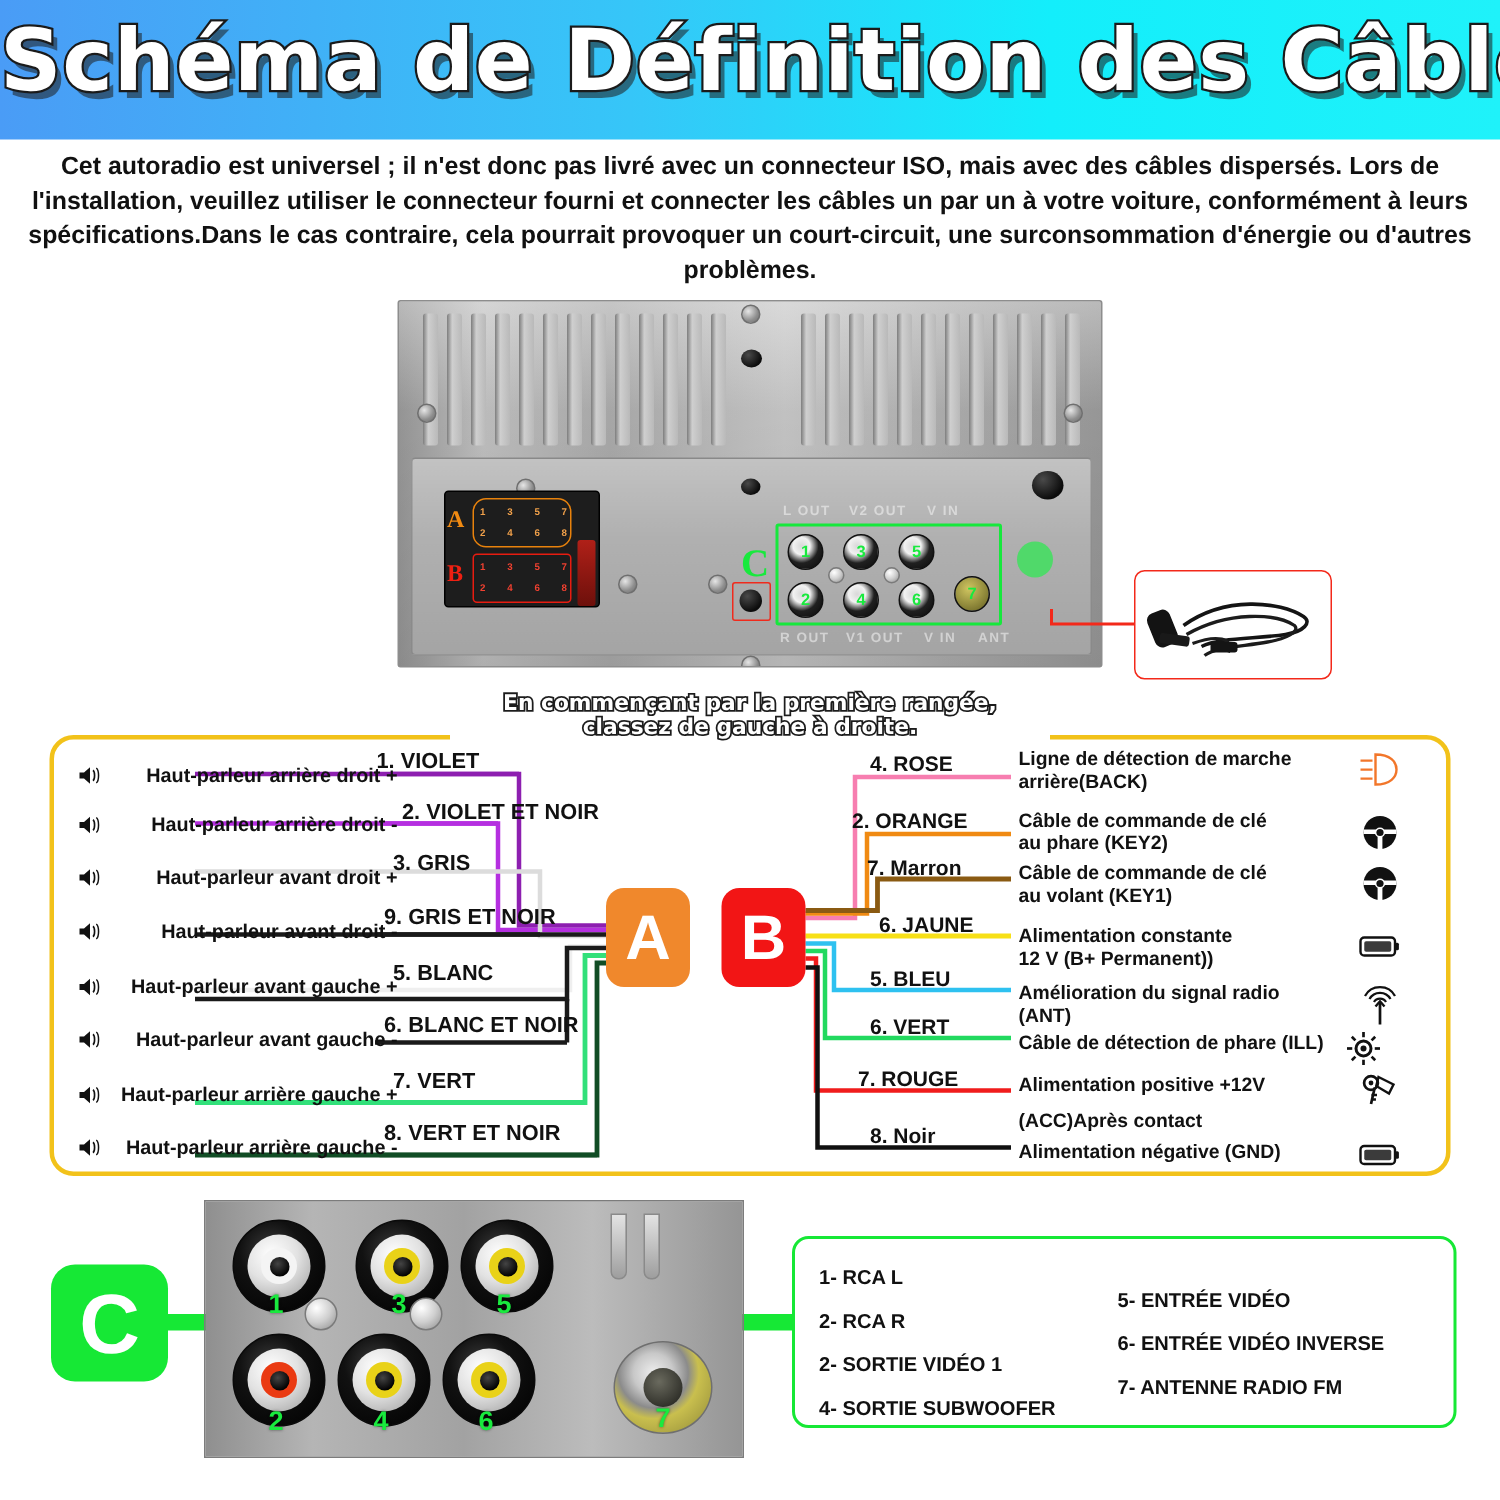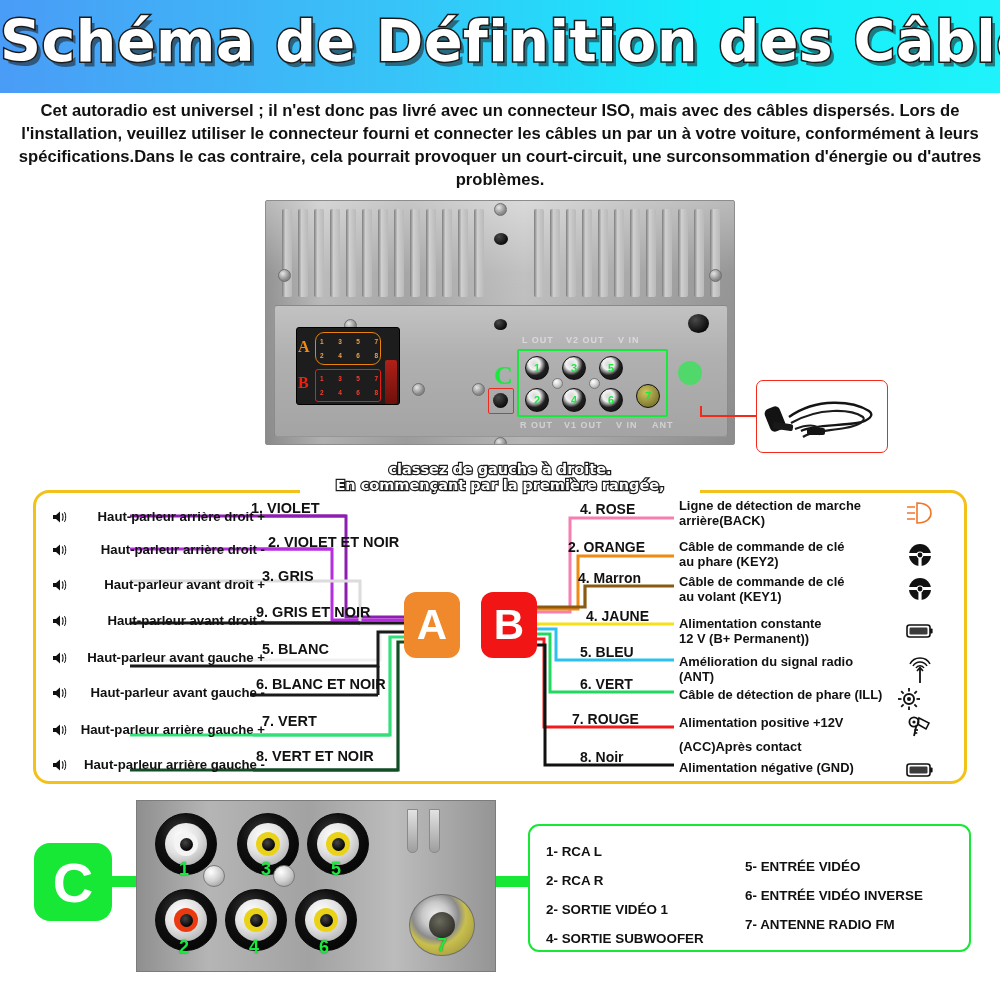--- a/index.html
+++ b/index.html
@@ -394,22 +394,22 @@
     <path d="M34 42 C62 26, 94 28, 106 36 C110 40, 100 45, 88 47 C72 50, 54 50, 46 56" stroke="#1c1c1c" stroke-width="2.2" fill="none"></path>
     <path d="M38 48 C54 42, 66 44, 62 54" stroke="#1c1c1c" stroke-width="2" fill="none"></path>
   </svg>
   <div id="mic-capsule"></div>
   <div id="mic-clip"></div>
   <div id="mic-plug"></div>
 </div>
 
 <div id="caption-gap"></div>
 <div id="mid-caption">
+  <div>En commençant par la première rangée,</div>
   <div>classez de gauche à droite.</div>
-  <div>En commençant par la première rangée,</div>
 </div>
 
 <div id="wire-panel"></div>
 
 <svg width="1000" height="1000" style="position:absolute;left:0;top:0;pointer-events:none">
 
   <path d="M130 516 L346 516 L346 617 L404 617" stroke="#8d1fb0" stroke-width="3" fill="none"></path>
 
   <path d="M130 549 L332 549 L332 620 L404 620" stroke="#b52fe0" stroke-width="3" fill="none"></path>
 
@@ -525,22 +525,22 @@
       <path d="M1 6h3l4-3.5v11L4 10H1z" fill="#111"></path>
       <path d="M10 4.5c1.4 1 1.4 6 0 7" stroke="#111" stroke-width="1.1" fill="none"></path>
       <path d="M12.2 3c2 1.6 2 8.4 0 10" stroke="#111" stroke-width="1" fill="none"></path>
     </svg>
 </div>
 <div class="spk-item" style="top:757px">Haut-parleur arrière gauche -</div>
 <div class="wire-name-left" style="left:256px;top:748px">8. VERT ET NOIR</div>
 
 <div class="wire-name-right" style="left:580px;top:501px">4. ROSE</div>
 <div class="wire-name-right" style="left:568px;top:539px">2. ORANGE</div>
-<div class="wire-name-right" style="left:578px;top:570px">4. Marron</div>
-<div class="wire-name-right" style="left:586px;top:608px">4. JAUNE</div>
+<div class="wire-name-right" style="left:578px;top:570px">7. Marron</div>
+<div class="wire-name-right" style="left:586px;top:608px">6. JAUNE</div>
 <div class="wire-name-right" style="left:580px;top:644px">5. BLEU</div>
 <div class="wire-name-right" style="left:580px;top:676px">6. VERT</div>
 <div class="wire-name-right" style="left:572px;top:711px">7. ROUGE</div>
 <div class="wire-name-right" style="left:580px;top:749px">8. Noir</div>
 
 <div class="func-text" style="top:499px">
   <div>Ligne de détection de marche</div>
   <div>arrière(BACK)</div>
 </div>
 <div class="func-icon" style="top:500px">

